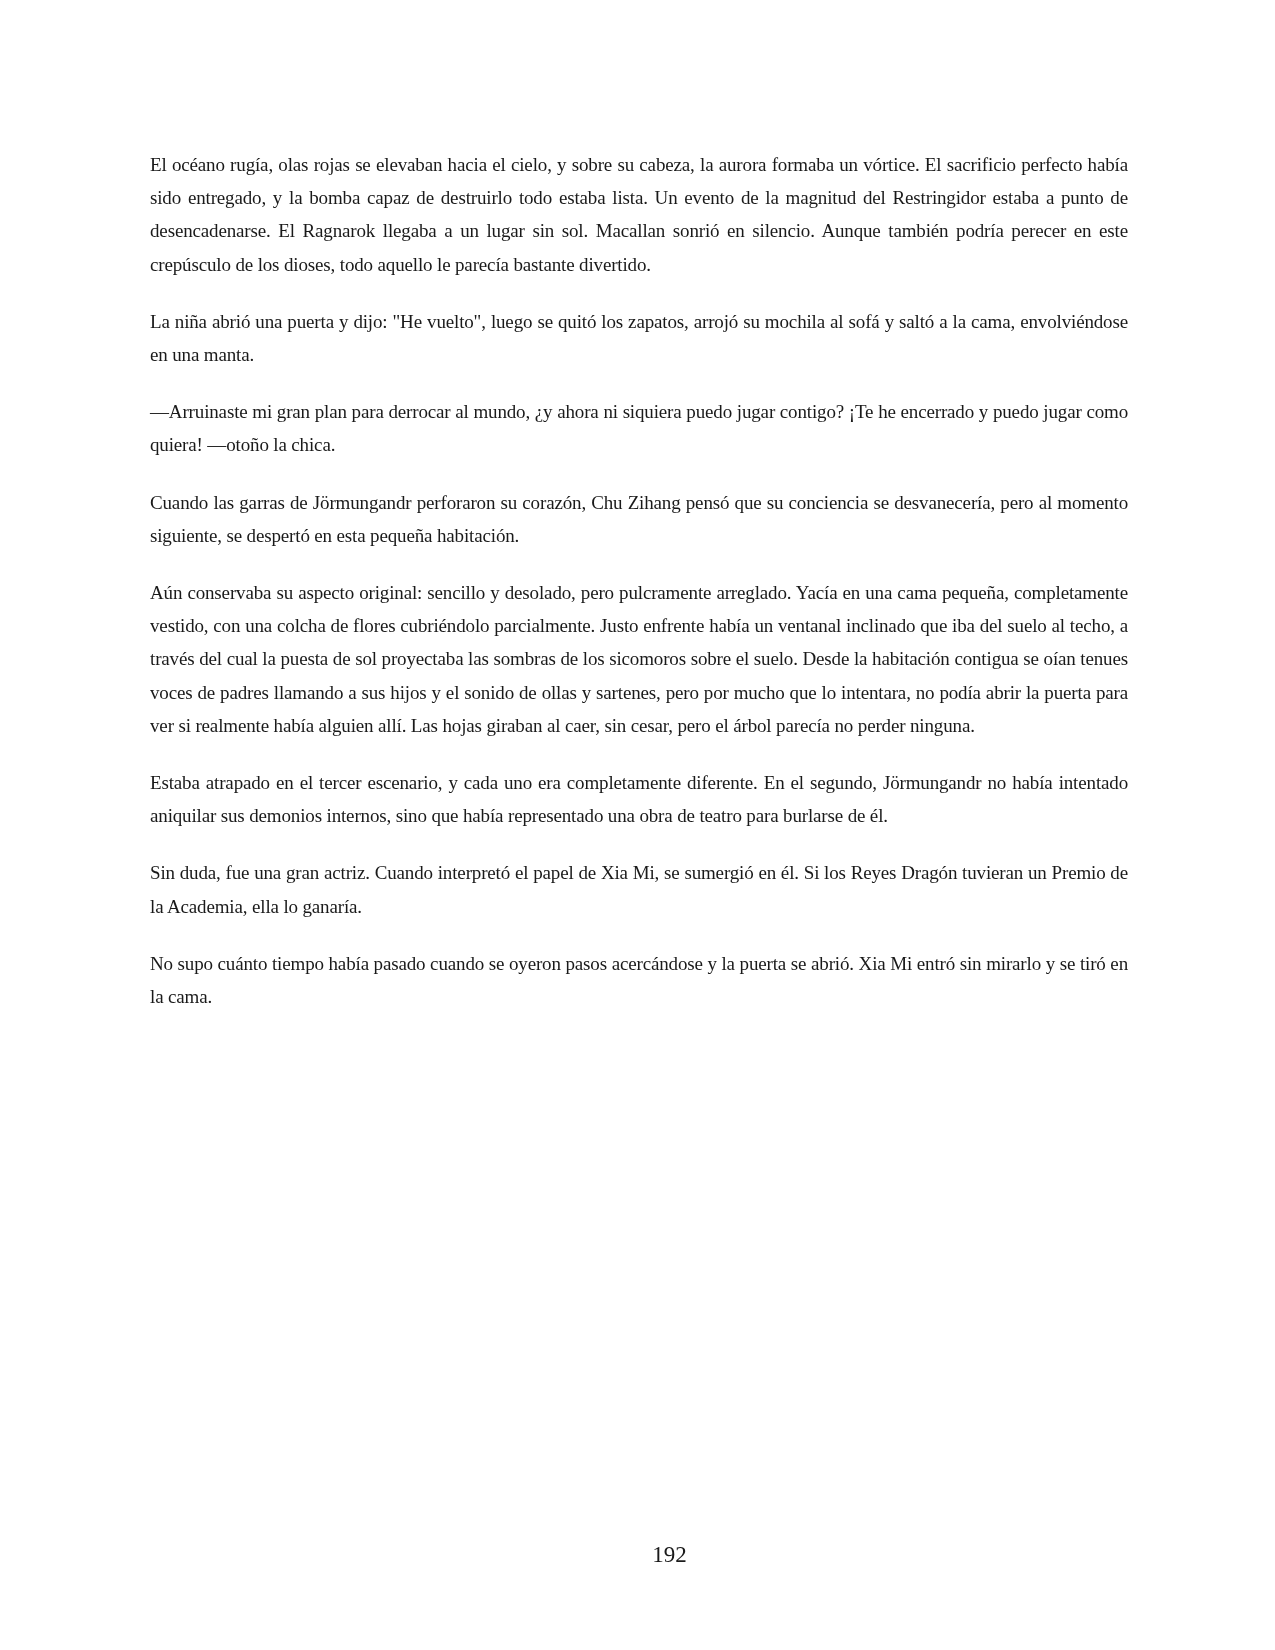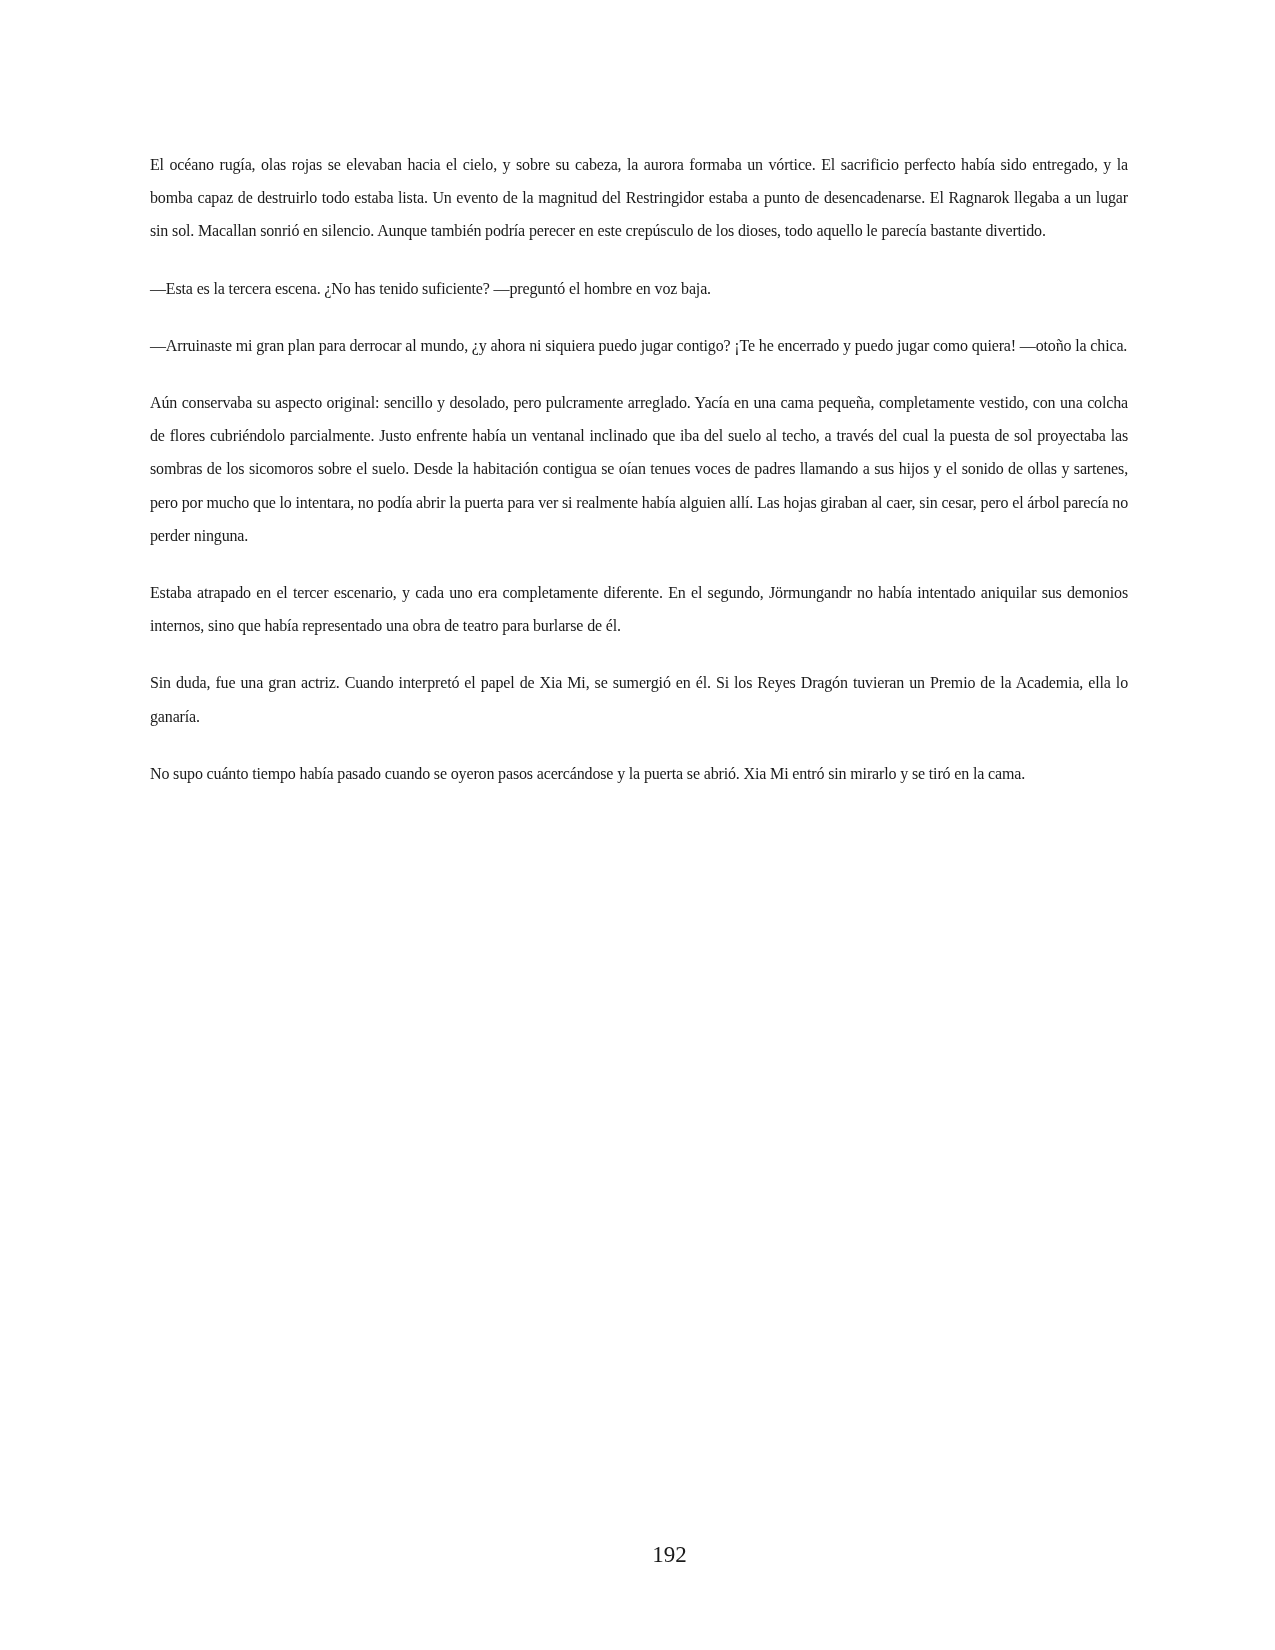--- a/index.html
+++ b/index.html
@@ -16,42 +16,43 @@
       color: #1a1a1a;
     }
     .page-body {
       position: absolute;
       left: 150px;
       top: 148px;
       width: 978px;
     }
     .para {
       margin: 0 0 24px 0;
-      font-size: 16px;
+      font-size: 19px;
       line-height: 33.2px;
       text-align: justify;
       letter-spacing: -0.15px;
     }
     .page-number {
       position: absolute;
       left: 0;
       width: 1275px;
       top: 1543px;
       text-align: center;
       font-size: 23px;
       line-height: 24px;
       margin-left: 32px;
     }
   </style>
 </head>
 <body>
 
 <div class="page-body">
   <p class="para">El océano rugía, olas rojas se elevaban hacia el cielo, y sobre su cabeza, la aurora formaba un vórtice. El sacrificio perfecto había sido entregado, y la bomba capaz de destruirlo todo estaba lista. Un evento de la magnitud del Restringidor estaba a punto de desencadenarse. El Ragnarok llegaba a un lugar sin sol. Macallan sonrió en silencio. Aunque también podría perecer en este crepúsculo de los dioses, todo aquello le parecía bastante divertido.</p>
-  <p class="para">—Esta es la tercera escena. ¿No has tenido suficiente? —preguntó el hombre en voz baja.</p>
+  <p class="para">La niña abrió una puerta y dijo: "He vuelto", luego se quitó los zapatos, arrojó su mochila al sofá y saltó a la cama, envolviéndose en una manta.</p>
   <p class="para">—Arruinaste mi gran plan para derrocar al mundo, ¿y ahora ni siquiera puedo jugar contigo? ¡Te he encerrado y puedo jugar como quiera! —otoño la chica.</p>
+  <p class="para">Cuando las garras de Jörmungandr perforaron su corazón, Chu Zihang pensó que su conciencia se desvanecería, pero al momento siguiente, se despertó en esta pequeña habitación.</p>
   <p class="para">Aún conservaba su aspecto original: sencillo y desolado, pero pulcramente arreglado. Yacía en una cama pequeña, completamente vestido, con una colcha de flores cubriéndolo parcialmente. Justo enfrente había un ventanal inclinado que iba del suelo al techo, a través del cual la puesta de sol proyectaba las sombras de los sicomoros sobre el suelo. Desde la habitación contigua se oían tenues voces de padres llamando a sus hijos y el sonido de ollas y sartenes, pero por mucho que lo intentara, no podía abrir la puerta para ver si realmente había alguien allí. Las hojas giraban al caer, sin cesar, pero el árbol parecía no perder ninguna.</p>
   <p class="para">Estaba atrapado en el tercer escenario, y cada uno era completamente diferente. En el segundo, Jörmungandr no había intentado aniquilar sus demonios internos, sino que había representado una obra de teatro para burlarse de él.</p>
   <p class="para">Sin duda, fue una gran actriz. Cuando interpretó el papel de Xia Mi, se sumergió en él. Si los Reyes Dragón tuvieran un Premio de la Academia, ella lo ganaría.</p>
   <p class="para">No supo cuánto tiempo había pasado cuando se oyeron pasos acercándose y la puerta se abrió. Xia Mi entró sin mirarlo y se tiró en la cama.</p>
 </div>
 
 <div class="page-number">192</div>
 
 </body></html>

